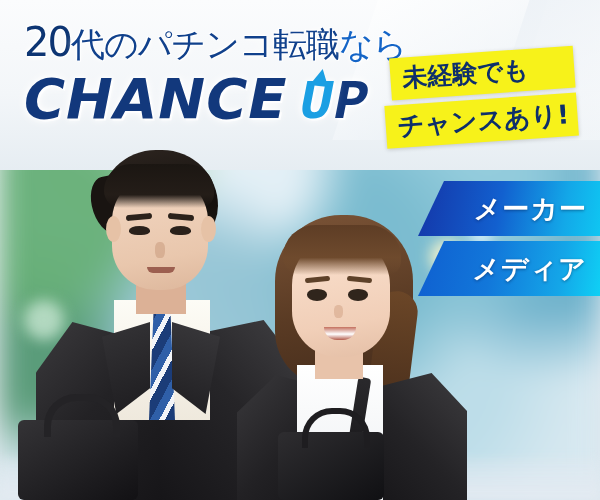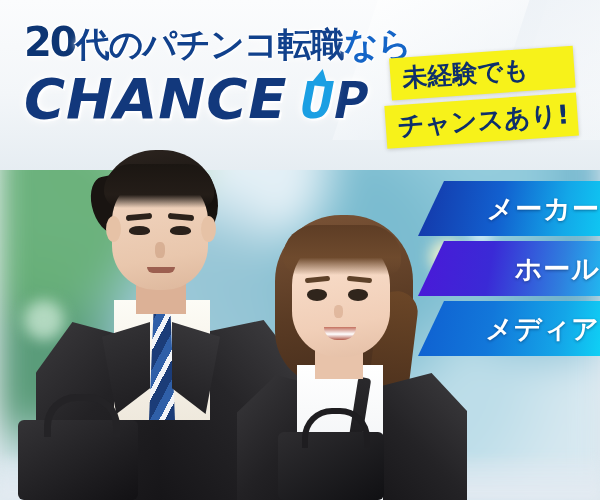--- a/index.html
+++ b/index.html
@@ -195,21 +195,21 @@
     border:6px solid #1e1d20;border-bottom:none;border-radius:30px 30px 0 0;
   }
 
   
   #headline{
     position:absolute;left:24px;top:22px;width:430px;
     z-index:6;
   }
   #kicker{
     font-family:"DejaVu Sans","Liberation Sans",sans-serif;
-    font-weight:700;font-size:34px;line-height:1;letter-spacing:-1px;
+    font-weight:400;font-size:34px;line-height:1;letter-spacing:-1px;
     color:#0d3573;white-space:nowrap;
     text-shadow:0 0 5px #fff,0 0 10px #fff,1px 1px 0 #fff,-1px -1px 0 #fff;
   }
   #kicker .num{font-size:40px;letter-spacing:-2px;}
   #kicker .mid{color:#11418c;}
   #kicker .tail{color:#1565c7;}
 
   #logo{
     margin-top:9px;font-family:"DejaVu Sans","Liberation Sans",sans-serif;
     font-weight:700;font-style:italic;font-size:56px;line-height:1;
@@ -240,21 +240,21 @@
   #cats{position:absolute;left:418px;top:181px;width:182px;z-index:6;}
   .cat{
     position:relative;height:55px;margin-bottom:5px;
     display:flex;align-items:center;justify-content:flex-end;
     clip-path:polygon(26px 0,100% 0,100% 100%,0 100%);
     box-shadow:0 1px 5px rgba(0,0,0,.25);
   }
   .cat span{
     color:#fff;font-family:"DejaVu Sans","Liberation Sans",sans-serif;
     font-weight:700;font-size:27px;line-height:1;letter-spacing:1px;
-    padding-right:0;white-space:nowrap;
+    padding-right:13px;white-space:nowrap;
     text-shadow:0 1px 3px rgba(0,20,60,.45);
   }
   .cat.c1{background:linear-gradient(100deg,#1436a8 0%,#1260cf 45%,#13a8e8 80%,#0fc6f2 100%);}
   .cat.c2{background:linear-gradient(100deg,#4b18d8 0%,#3a2ad6 40%,#2f7ede 78%,#22b6ef 100%);}
   .cat.c3{background:linear-gradient(100deg,#163fb4 0%,#1363cf 45%,#159fe6 82%,#11c2f1 100%);}
   .cat.c4{background:linear-gradient(100deg,#7d12e6 0%,#5228dd 38%,#2f74dd 76%,#1fb4ee 100%);}
   .cat.c5{background:linear-gradient(100deg,#0f5fd0 0%,#1277da 40%,#14a6e8 78%,#0fd0f5 100%);
            margin-bottom:0;}
 
   
@@ -343,22 +343,19 @@
 
   <div id="badge">
     <div class="badge-band band1">未経験でも</div>
     <div class="badge-band band2">チャンスあり!</div>
   </div>
 
   <div id="cats">
     <div class="cat c1">
       <span>メーカー</span>
     </div>
-    <div class="cat c2">
-      <span>ホール</span>
-    </div>
     <div class="cat c5">
       <span>メディア</span>
     </div>
   </div>
 
 
 </div>
 
 </body></html>

